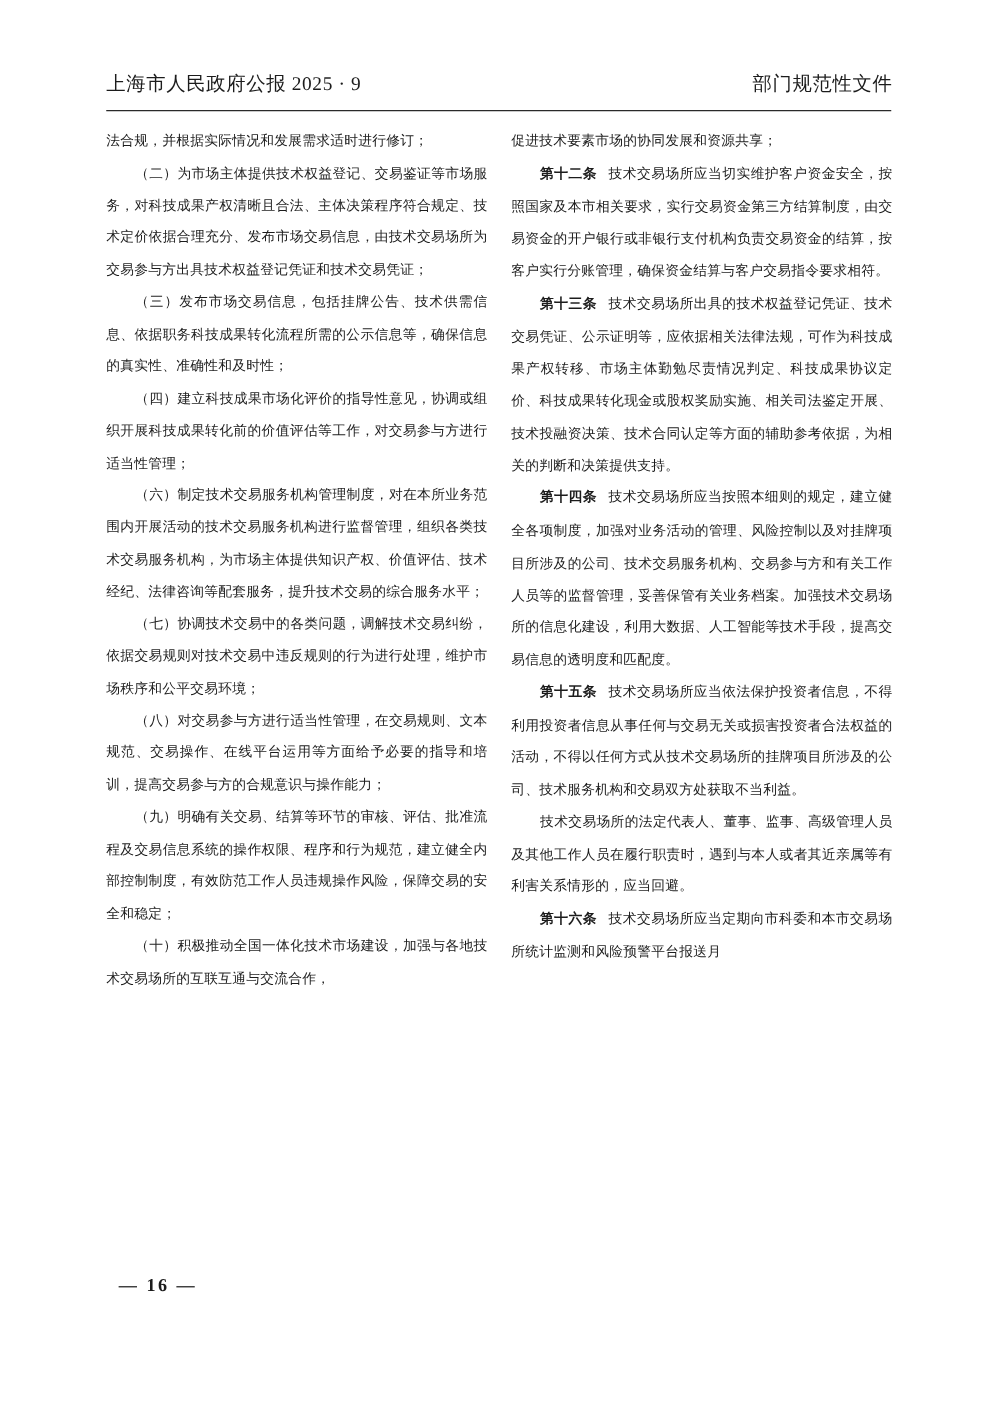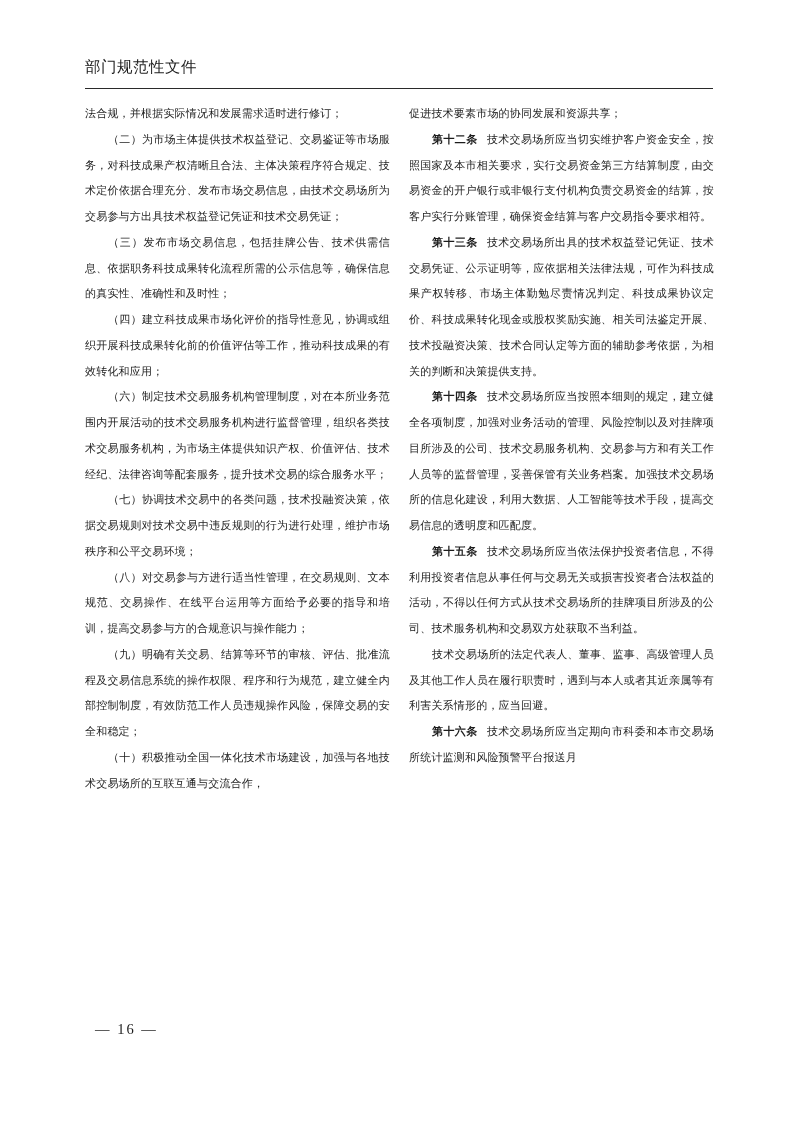--- a/index.html
+++ b/index.html
@@ -57,49 +57,52 @@
     text-align: justify;
     text-justify: inter-ideograph;
     letter-spacing: 0.2px;
   }
   .para.indent {
     text-indent: 2.1em;
   }
   .article-lead {
     font-weight: 700;
     margin-right: 0.85em;
+    font-family: Liberation Mono, monospace;
   }
   .footer {
     position: absolute;
     top: 1021px;
     left: 95px;
     font-size: 14.5px;
     letter-spacing: 2px;
     white-space: nowrap;
+    font-weight: bold;
   }
 </style>
 </head>
 <body>
 
 <div class="page">
 
   <div class="header">
+    <span class="h-left">上海市人民政府公报 2025 · 9</span>
     <span class="h-right">部门规范性文件</span>
   </div>
 
   <div class="header-rule"></div>
 
   <div class="columns">
     <div class="column" id="col-left">
         <p class="para">法合规，并根据实际情况和发展需求适时进行修订；</p>
         <p class="para indent">（二）为市场主体提供技术权益登记、交易鉴证等市场服务，对科技成果产权清晰且合法、主体决策程序符合规定、技术定价依据合理充分、发布市场交易信息，由技术交易场所为交易参与方出具技术权益登记凭证和技术交易凭证；</p>
         <p class="para indent">（三）发布市场交易信息，包括挂牌公告、技术供需信息、依据职务科技成果转化流程所需的公示信息等，确保信息的真实性、准确性和及时性；</p>
-        <p class="para indent">（四）建立科技成果市场化评价的指导性意见，协调或组织开展科技成果转化前的价值评估等工作，推动科技成果的有效转化和应用；</p>
+        <p class="para indent">（四）建立科技成果市场化评价的指导性意见，协调或组织开展科技成果转化前的价值评估等工作，对交易参与方进行适当性管理；</p>
         <p class="para indent">（六）制定技术交易服务机构管理制度，对在本所业务范围内开展活动的技术交易服务机构进行监督管理，组织各类技术交易服务机构，为市场主体提供知识产权、价值评估、技术经纪、法律咨询等配套服务，提升技术交易的综合服务水平；</p>
-        <p class="para indent">（七）协调技术交易中的各类问题，技术投融资决策，依据交易规则对技术交易中违反规则的行为进行处理，维护市场秩序和公平交易环境；</p>
+        <p class="para indent">（七）协调技术交易中的各类问题，调解技术交易纠纷，依据交易规则对技术交易中违反规则的行为进行处理，维护市场秩序和公平交易环境；</p>
         <p class="para indent">（八）对交易参与方进行适当性管理，在交易规则、文本规范、交易操作、在线平台运用等方面给予必要的指导和培训，提高交易参与方的合规意识与操作能力；</p>
         <p class="para indent">（九）明确有关交易、结算等环节的审核、评估、批准流程及交易信息系统的操作权限、程序和行为规范，建立健全内部控制制度，有效防范工作人员违规操作风险，保障交易的安全和稳定；</p>
         <p class="para indent">（十）积极推动全国一体化技术市场建设，加强与各地技术交易场所的互联互通与交流合作，</p>
       </div>
     <div class="column" id="col-right">
         <p class="para">促进技术要素市场的协同发展和资源共享；</p>
         <p class="para indent"><b class="article-lead">第十二条</b>技术交易场所应当切实维护客户资金安全，按照国家及本市相关要求，实行交易资金第三方结算制度，由交易资金的开户银行或非银行支付机构负责交易资金的结算，按客户实行分账管理，确保资金结算与客户交易指令要求相符。</p>
         <p class="para indent"><b class="article-lead">第十三条</b>技术交易场所出具的技术权益登记凭证、技术交易凭证、公示证明等，应依据相关法律法规，可作为科技成果产权转移、市场主体勤勉尽责情况判定、科技成果协议定价、科技成果转化现金或股权奖励实施、相关司法鉴定开展、技术投融资决策、技术合同认定等方面的辅助参考依据，为相关的判断和决策提供支持。</p>
         <p class="para indent"><b class="article-lead">第十四条</b>技术交易场所应当按照本细则的规定，建立健全各项制度，加强对业务活动的管理、风险控制以及对挂牌项目所涉及的公司、技术交易服务机构、交易参与方和有关工作人员等的监督管理，妥善保管有关业务档案。加强技术交易场所的信息化建设，利用大数据、人工智能等技术手段，提高交易信息的透明度和匹配度。</p>
         <p class="para indent"><b class="article-lead">第十五条</b>技术交易场所应当依法保护投资者信息，不得利用投资者信息从事任何与交易无关或损害投资者合法权益的活动，不得以任何方式从技术交易场所的挂牌项目所涉及的公司、技术服务机构和交易双方处获取不当利益。</p>

